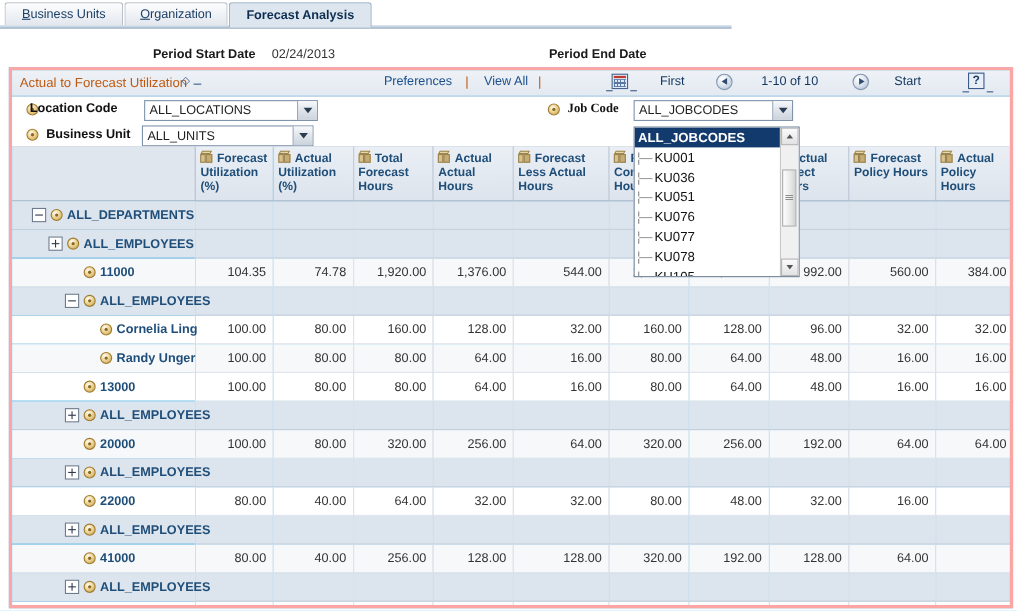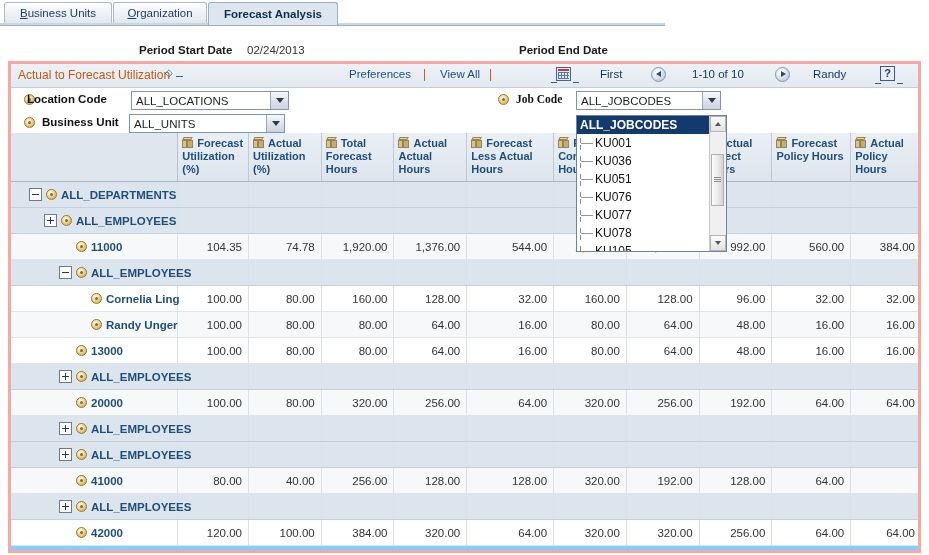--- a/index.html
+++ b/index.html
@@ -264,21 +264,21 @@
       <span><u>O</u>rganization</span>
     </div>
     <div class="tab active" style="left:208px; width:130px;">
       <span>Forecast Analysis</span>
     </div>
   </div>
 
   <div class="period-row">
     <span class="plabel" style="left:139px;">Period Start Date</span>
     <span class="pvalue" style="left:247px;">02/24/2013</span>
-    <span class="plabel" style="left:479px;padding-left:40px;">Period End Date</span>
+    <span class="plabel" style="left:459px;padding-left:40px;">Period End Date</span>
     <span class="pvalue" style="left:566px;margin-top:40px;">03/09/2013</span>
   </div>
 
   <div class="panel">
 
     <div class="panel-head">
       <span class="panel-title">Actual to Forecast Utilization</span>
       <span class="title-icon">◇
         <span class="dash"></span>
       </span>
@@ -293,21 +293,21 @@
       <span class="uline" style="left:562px;"></span>
 
       <span class="ph-static" style="left:589px;">First</span>
       <span class="navarrow prev" style="left:640px;">
         <i></i>
       </span>
       <span class="ph-static" style="left:681px;">1-10 of 10</span>
       <span class="navarrow next" style="left:764px;">
         <i></i>
       </span>
-      <span class="ph-static" style="left:802px;">Randy</span>
+      <span class="ph-static" style="left:802px;">Start</span>
 
       <span class="helpico" style="left:869px;">?</span>
       <span class="uline" style="left:864px; top:19px;"></span>
       <span class="uline" style="left:886px; top:19px;"></span>
     </div>
 
     <div class="filterbar">
       <span class="radio" style="left:13px; top:6px;"></span>
       <span class="flabel" style="left:16px; top:5px;">Location Code</span>
       <div class="selwrap" style="left:120px; top:3px; width:158px;">
@@ -554,20 +554,40 @@
               <td></td>
               <td></td>
               <td></td>
               <td></td>
               <td></td>
               <td></td>
               <td></td>
               <td></td>
               <td></td>
             </tr>
+            <tr class="even">
+              <td class="treecell">
+                <div class="tnode">
+                  <span class="tspacer" style="width: 42px;"></span>
+                  <span class="tspacer" style="width: 17px;"></span>
+                  <span class="bullet"></span>
+                  <span class="tlabel">22000</span>
+                </div>
+              </td>
+              <td>80.00</td>
+              <td>40.00</td>
+              <td>64.00</td>
+              <td>32.00</td>
+              <td>32.00</td>
+              <td>80.00</td>
+              <td>48.00</td>
+              <td>32.00</td>
+              <td>16.00</td>
+              <td></td>
+            </tr>
             <tr class="grp">
               <td class="treecell">
                 <div class="tnode">
                   <span class="tspacer" style="width: 42px;"></span>
                   <span class="toggle plus"></span>
                   <span class="bullet"></span>
                   <span class="tlabel">ALL_EMPLOYEES</span>
                 </div>
               </td>
               <td></td>

